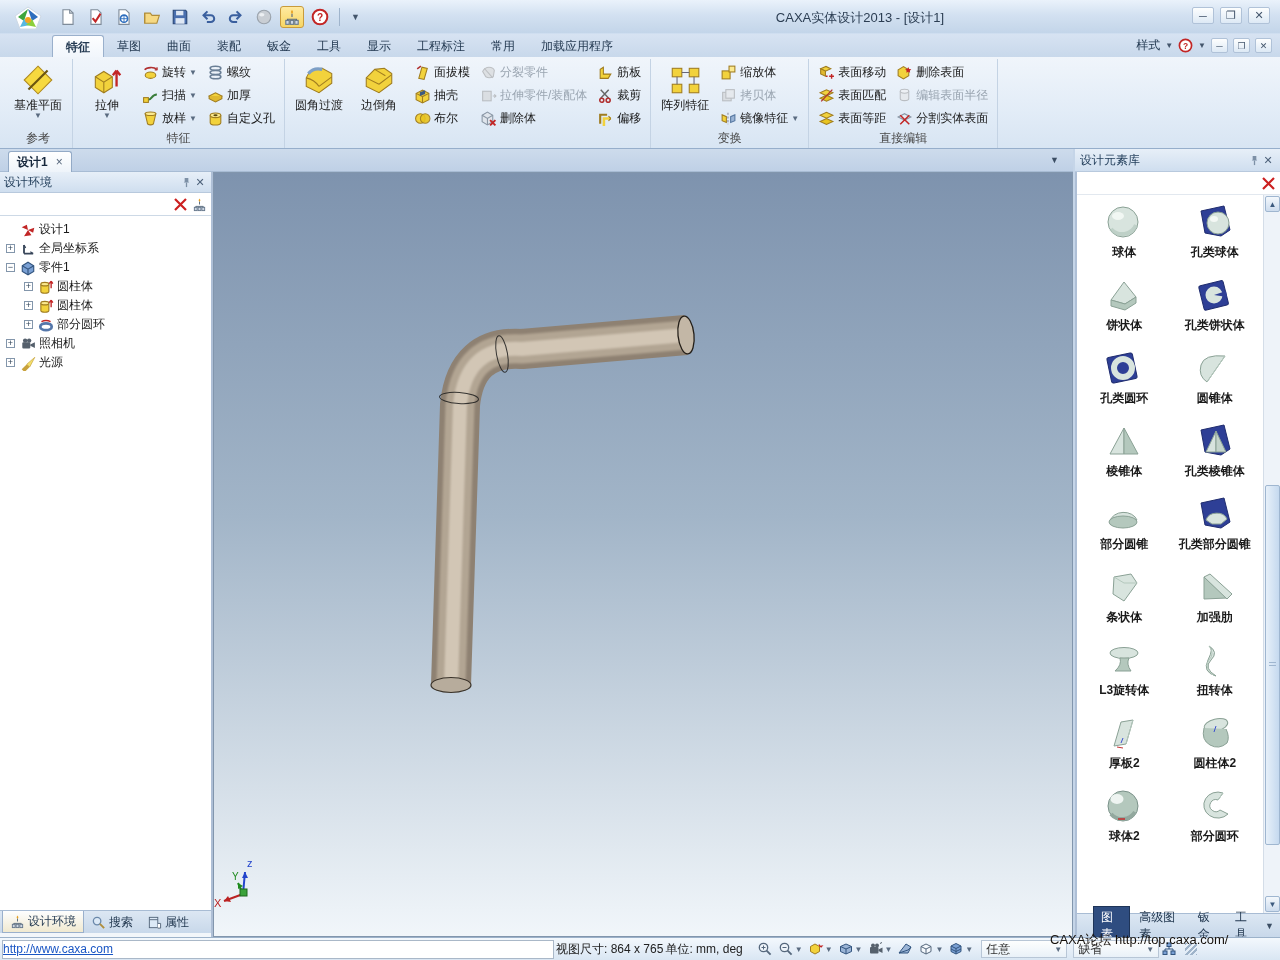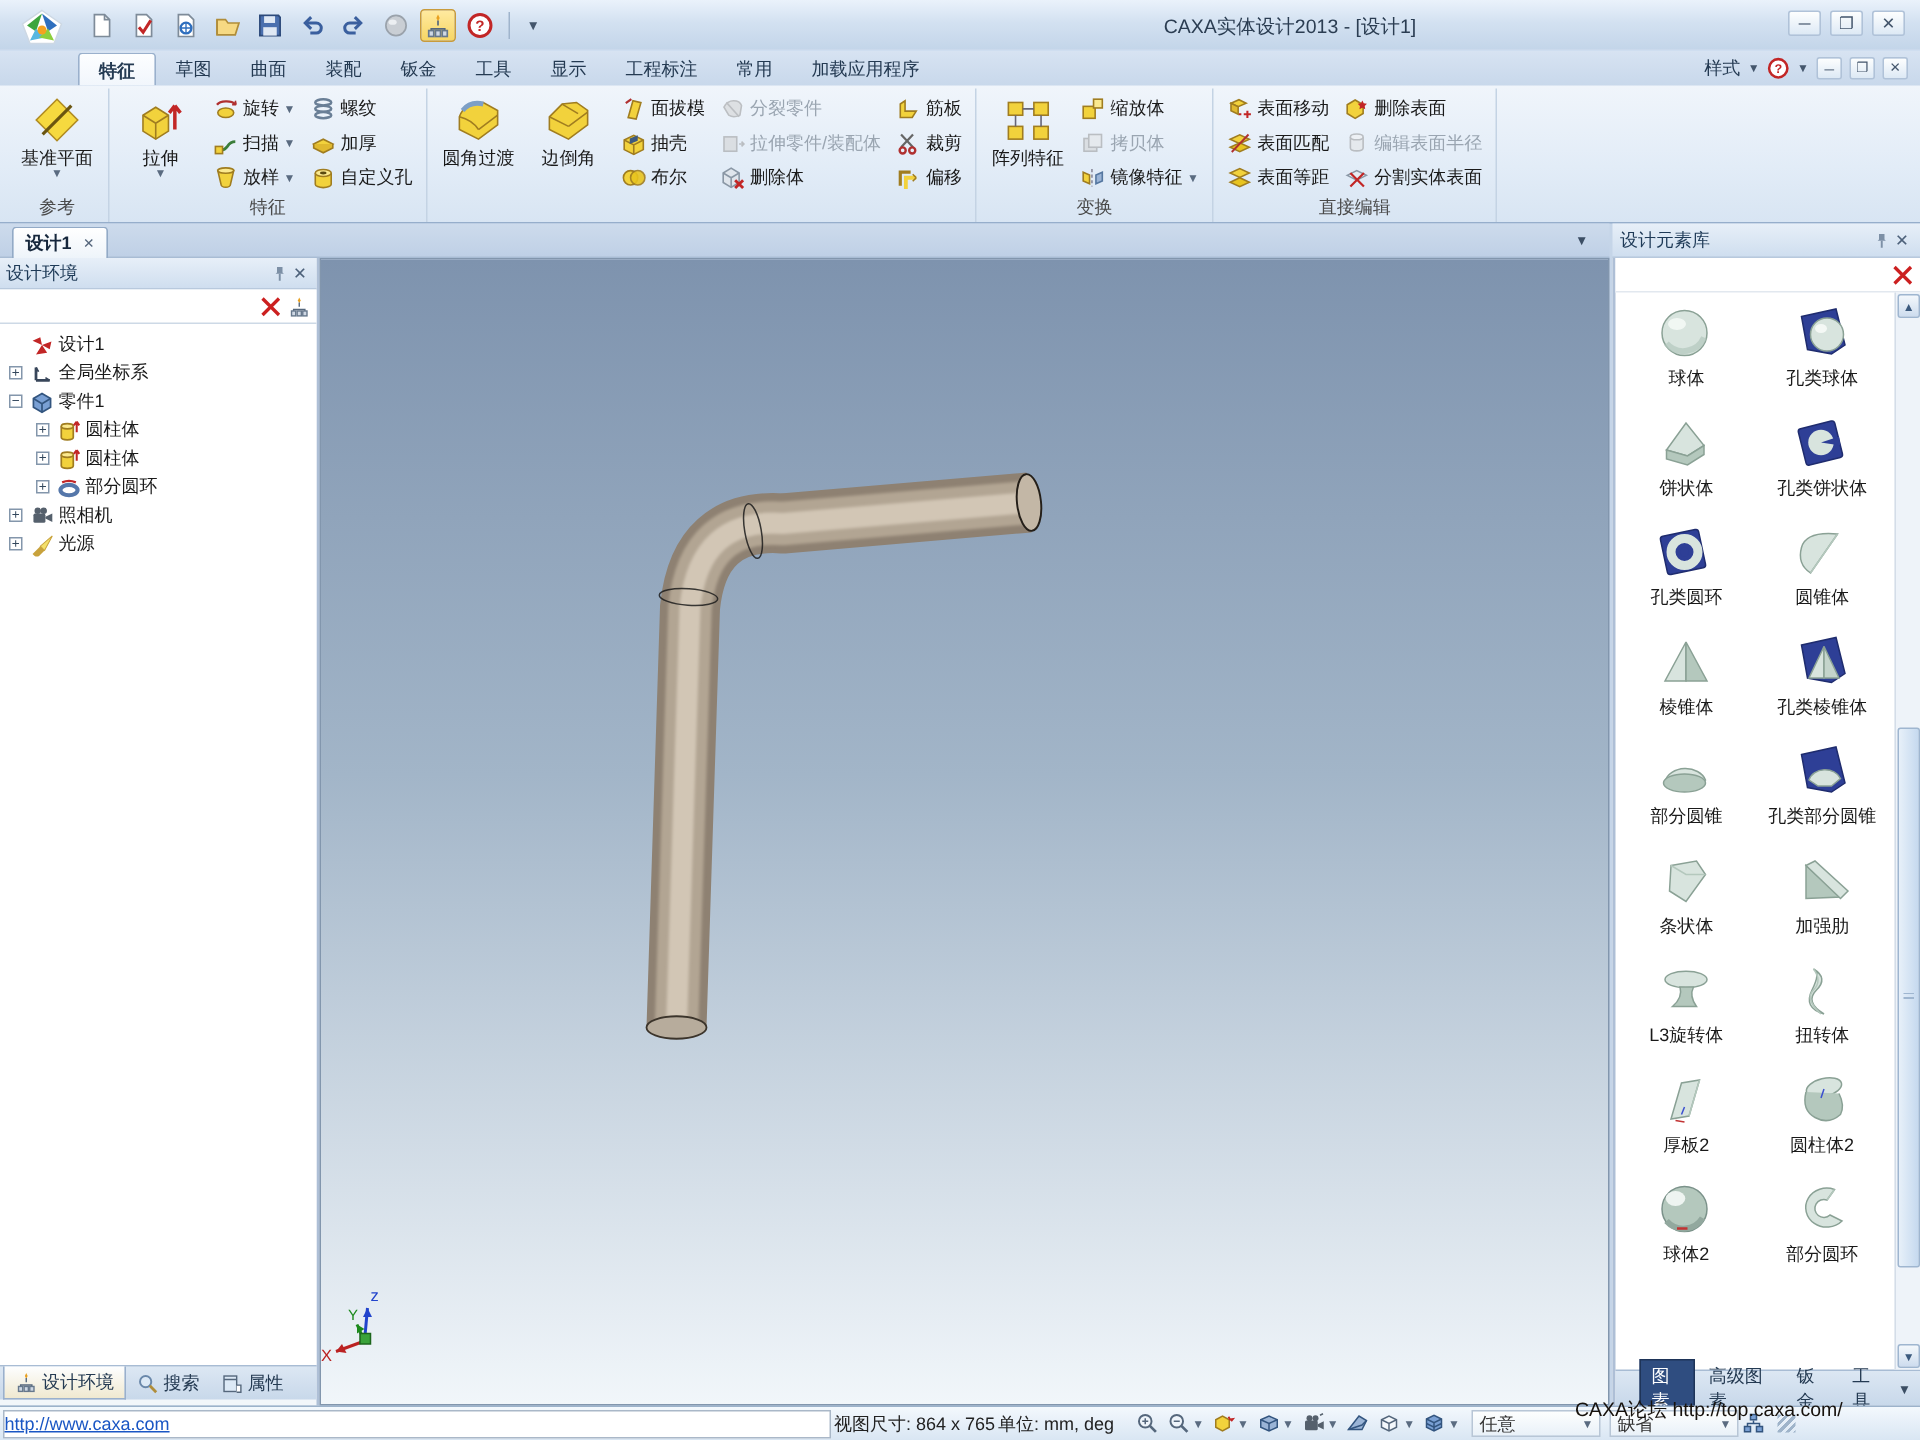--- a/index.html
+++ b/index.html
@@ -101,21 +101,21 @@
     display:flex; align-items:center; padding:0 5px; color:#1e3a57; }
   .rp-header .t { flex:1; }
   .rightpanel { left:1075px; top:172px; width:205px; height:765px; background:#fff; border-left:2px solid #aebfd6; }
   .rp-toolbar { height:23px; background:#fff; border-bottom:1px solid #e2e8ef; display:flex; align-items:center; justify-content:flex-end; padding:0 4px; }
   .rp-toolbar .ic { width:15px; height:15px; }
   .libwrap { position:relative; height:718px; }
   .libgrid { position:absolute; left:2px; top:4px; right:20px; display:grid; grid-template-columns:1fr 1fr; }
   .lib-item { min-height:73px; display:flex; flex-direction:column; align-items:center; justify-content:flex-start; padding-top:4px; cursor:default; }
   .lib-ic { width:46px; height:42px; }
   .lib-ic svg { width:46px; height:42px; }
-  .lib-lbl { text-align:center; line-height:13px; margin-top:1px; max-width:86px; }
+  .lib-lbl { text-align:center; line-height:13px; margin-top:1px; max-width:86px;font-weight:bold; }
   .vscroll { position:absolute; right:0; top:0; width:17px; height:718px; background:#eef3f9; border-left:1px solid #d4dde8; }
   .varrow { position:absolute; left:1px; width:15px; height:16px; background:linear-gradient(#f4f8fc,#cddcee);
     border:1px solid #9fb6d0; border-radius:2px; color:#3c5a7e; font-size:8px; display:flex; align-items:center; justify-content:center; }
   .vthumb { position:absolute; left:1px; width:15px; background:linear-gradient(90deg,#e7f0f9,#c5d9ef);
     border:1px solid #9fb6d0; border-radius:2px; }
   .vthumb .grip { position:absolute; left:3px; right:3px; top:50%; height:6px; margin-top:-3px;
     background:repeating-linear-gradient(#9fb6d0 0 1px,transparent 1px 3px); }
   .rp-tabs { height:24px; background:linear-gradient(#dce7f3,#c8d8ea); border-top:1px solid #a8bcd4;
     display:flex; align-items:center; padding-left:16px; gap:2px; }
   .rp-tab { padding:2px 7px; color:#243a52; }

